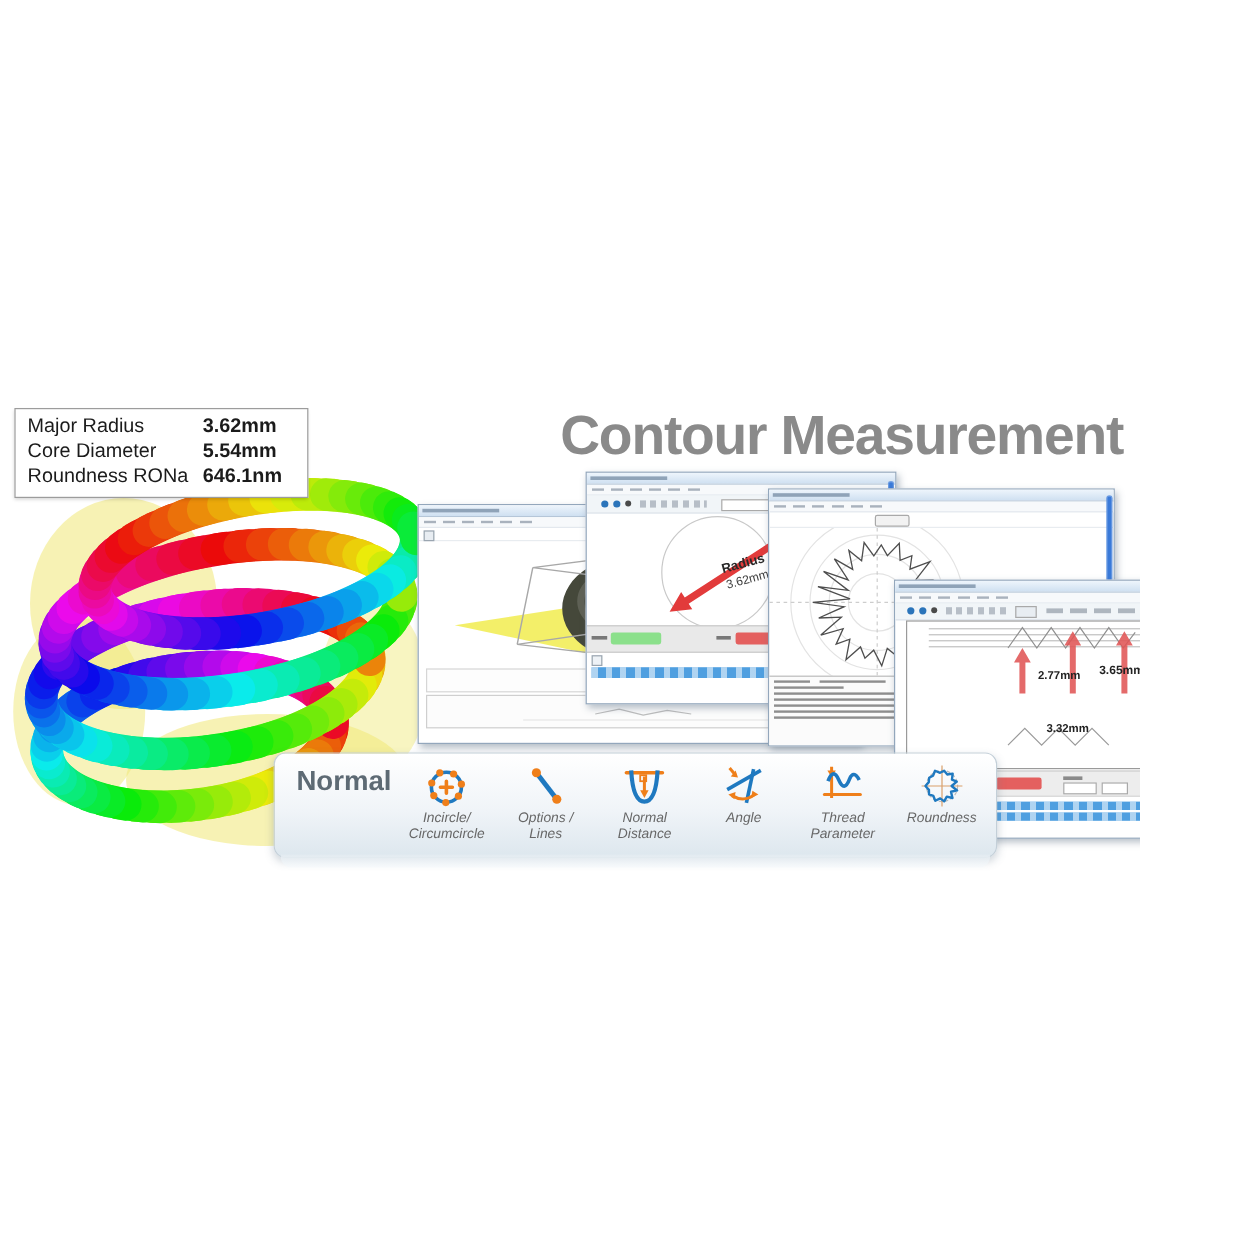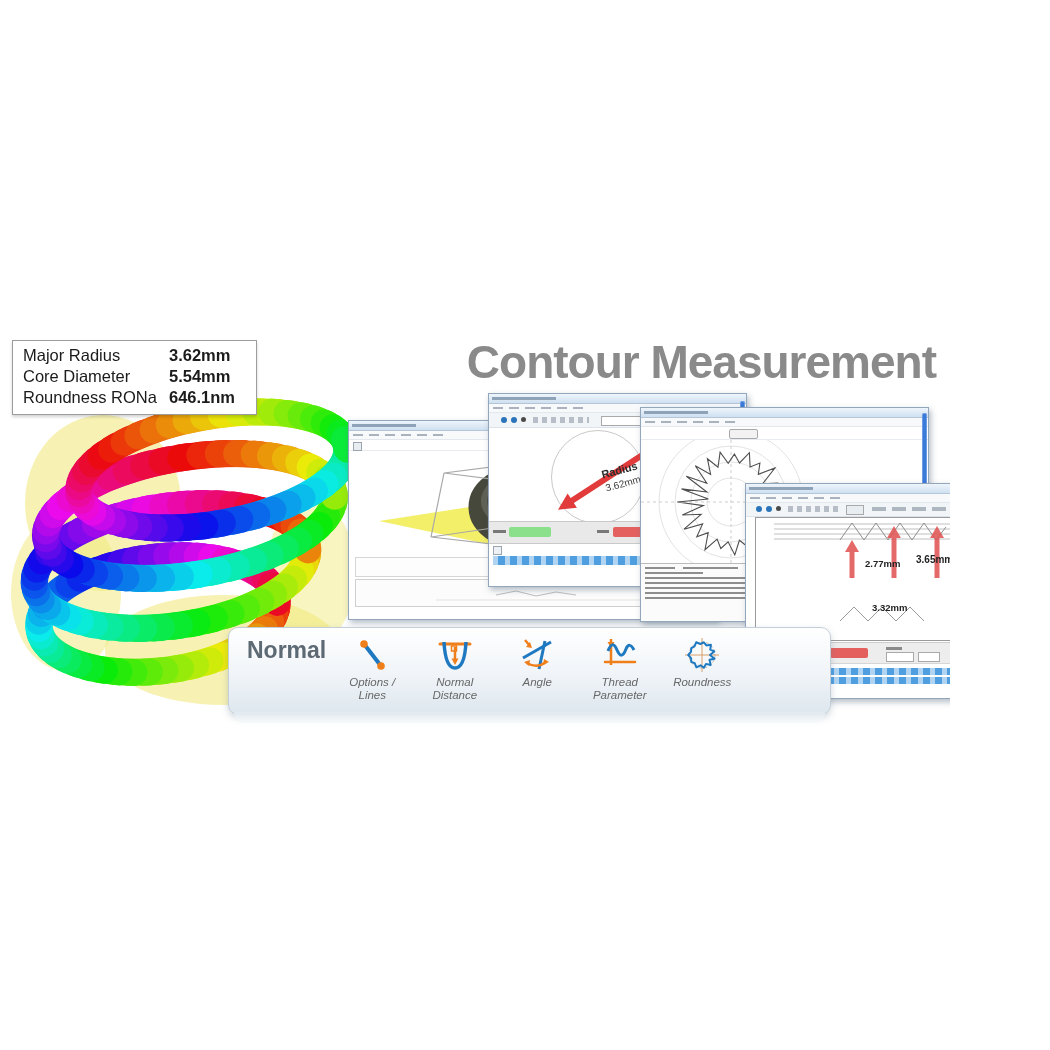--- a/index.html
+++ b/index.html
@@ -435,20 +435,39 @@
     </div>
     <div class="selrow" style="left:4px;top:184px;right:14px;height:7px;"></div>
     <div class="selrow" style="left:4px;top:193px;right:14px;height:7px;"></div>
     <div class="vsb" style="right:2px;top:14px;width:7px;height:194px;"></div>
   </div>
 
   <div class="opt-bar">
     <div class="opt-title">Normal</div>
     <div class="opt-items">
 
+      <div class="opt-item">
+        <svg class="opt-icon" viewBox="0 0 40 40">
+          <circle cx="20" cy="21" r="12.5" fill="none" stroke="#1f79c0" stroke-width="3"></circle>
+          <g fill="#ef7f1a">
+            <circle cx="32.5" cy="18.5" r="3"></circle>
+              <circle cx="26" cy="10" r="3"></circle>
+              <circle cx="14.5" cy="9" r="3"></circle>
+            <circle cx="7.8" cy="17.5" r="3"></circle>
+              <circle cx="9.5" cy="28" r="3"></circle>
+              <circle cx="19.5" cy="33.8" r="3"></circle>
+            <circle cx="30" cy="28.5" r="3"></circle>
+          </g>
+          <path d="M20,16 V26 M15,21 H25" stroke="#ef7f1a" stroke-width="3" stroke-linecap="round"></path>
+        </svg>
+        <div class="opt-label">
+          <div>Incircle/</div>
+          <div>Circumcircle</div>
+        </div>
+      </div>
 
       <div class="opt-item">
         <svg class="opt-icon" viewBox="0 0 40 40">
           <line x1="12" y1="9" x2="29" y2="31" stroke="#1f79c0" stroke-width="4"></line>
           <circle cx="12" cy="9" r="3.8" fill="#ef7f1a"></circle>
             <circle cx="29" cy="31" r="3.8" fill="#ef7f1a"></circle>
         </svg>
         <div class="opt-label">
           <div>Options /</div>
           <div>Lines</div>

